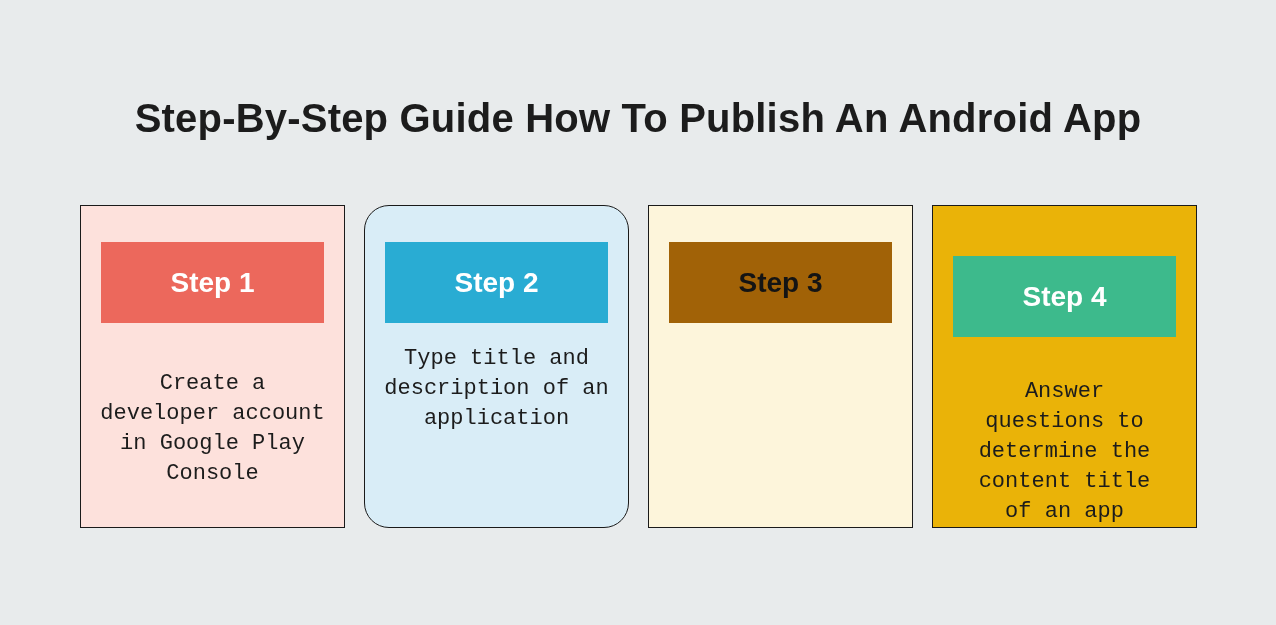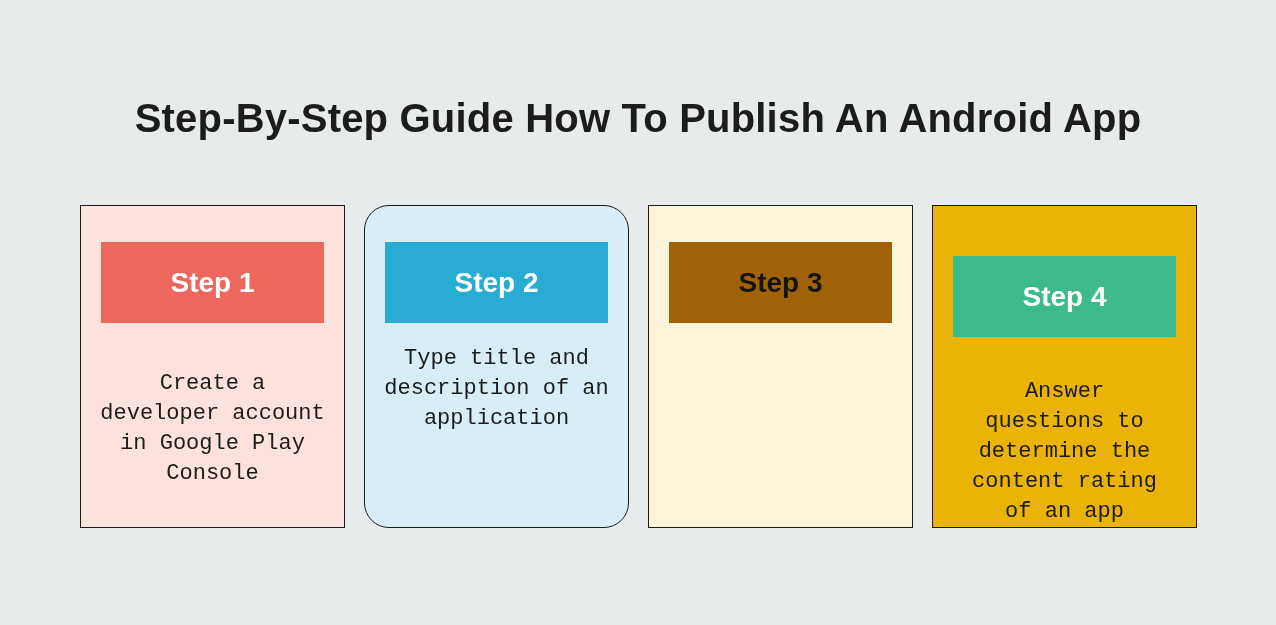--- a/index.html
+++ b/index.html
@@ -84,16 +84,16 @@
   <div class="card card-3" style="background: rgb(253, 245, 219); border-color: rgb(26, 26, 26);">
     <div class="card-header" style="background: #a16207; color: rgb(20, 20, 20);">
       <span>Step 3</span>
     </div>
   </div>
 
   <div class="card card-4" style="background: #eab308; border-color: rgb(26, 26, 26); justify-content: flex-end;">
     <div class="card-header" style="background: rgb(61, 186, 140); color: rgb(255, 255, 255);">
       <span>Step 4</span>
     </div>
-    <div class="card-desc" style="color: rgb(28, 28, 28);">Answer questions to determine the content rating of an app</div>
+    <div class="card-desc" style="color: rgb(28, 28, 28);">Answer questions to determine the content title of an app</div>
   </div>
 
 </div>
 
 </body></html>

